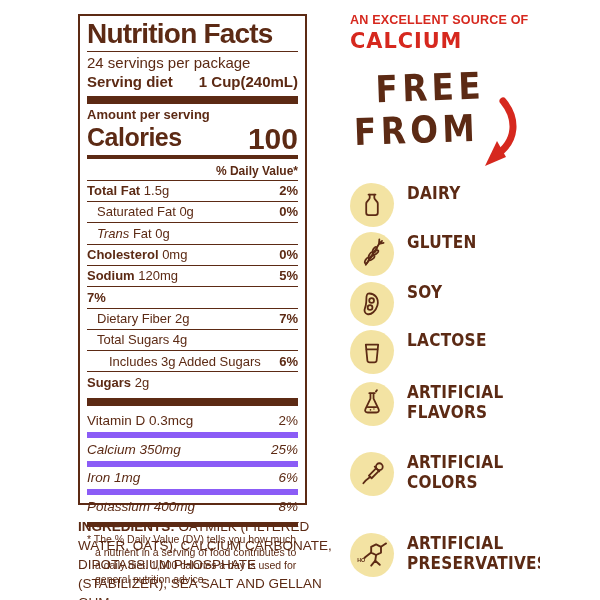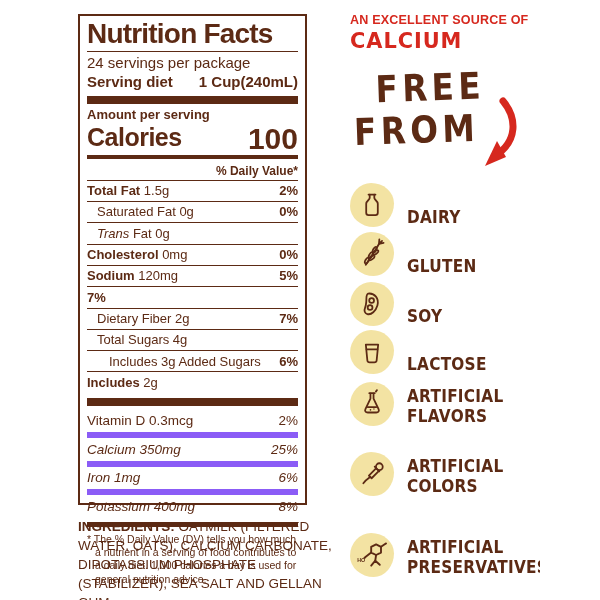--- a/index.html
+++ b/index.html
@@ -43,21 +43,21 @@
           letter-spacing:0.2px;transform:scaleX(0.93);transform-origin:left top;white-space:nowrap;}
   .highlight{position:absolute;left:350px;top:28px;font-size:22px;font-weight:bold;color:#d6281e;
              font-family:"DejaVu Sans",sans-serif;letter-spacing:1px;transform:scaleX(0.95);transform-origin:left top;}
   .freefrom{position:absolute;left:352px;top:70px;color:#5c2a14;
             font-family:"DejaVu Sans",sans-serif;font-weight:bold;font-size:37px;
             line-height:42px;letter-spacing:5px;transform:rotate(-2deg) scaleX(0.88);transform-origin:left top;}
   .freefrom .l1{margin-left:26px;}
   .ff-arrow{position:absolute;left:477px;top:96px;}
 
   .ff-list{position:absolute;left:350px;top:0;width:250px;height:600px;}
-  .ff-item{position:absolute;display:flex;align-items:flex-end;gap:13px;}
+  .ff-item{position:absolute;display:flex;align-items:flex-start;gap:13px;}
   .ff-icon{width:44px;height:44px;flex:0 0 44px;background:#f3e3a3;
            border-radius:48% 52% 46% 54% / 52% 46% 54% 48%;
            display:flex;align-items:center;justify-content:center;}
   .ff-label{font-family:"DejaVu Sans",sans-serif;font-weight:bold;font-size:17px;color:#5c2a14;
             letter-spacing:0.3px;line-height:20px;width:158px;
             transform:scaleX(0.9);transform-origin:left center;}
 </style>
 </head>
 <body>
 
@@ -109,21 +109,21 @@
         </div>
         <div class="nf-row ind1">
           <span class="nf-left"><span>Total Sugars 4g</span></span>
           <span class="nf-dv"></span>
         </div>
         <div class="nf-row ind2">
           <span class="nf-left"><span>Includes 3g Added Sugars</span></span>
           <span class="nf-dv">6%</span>
         </div>
         <div class="nf-row">
-          <span class="nf-left"><b>Includes</b><span> 2g</span></span>
+          <span class="nf-left"><b>Sugars</b><span> 2g</span></span>
           <span class="nf-dv"></span>
         </div>
       </div>
     <div class="nf-bar"></div>
     <div>
         <div class="vit-row">
           <span>Vitamin D 0.3mcg</span>
           <span>2%</span>
         </div>
         <div class="vit-row">

